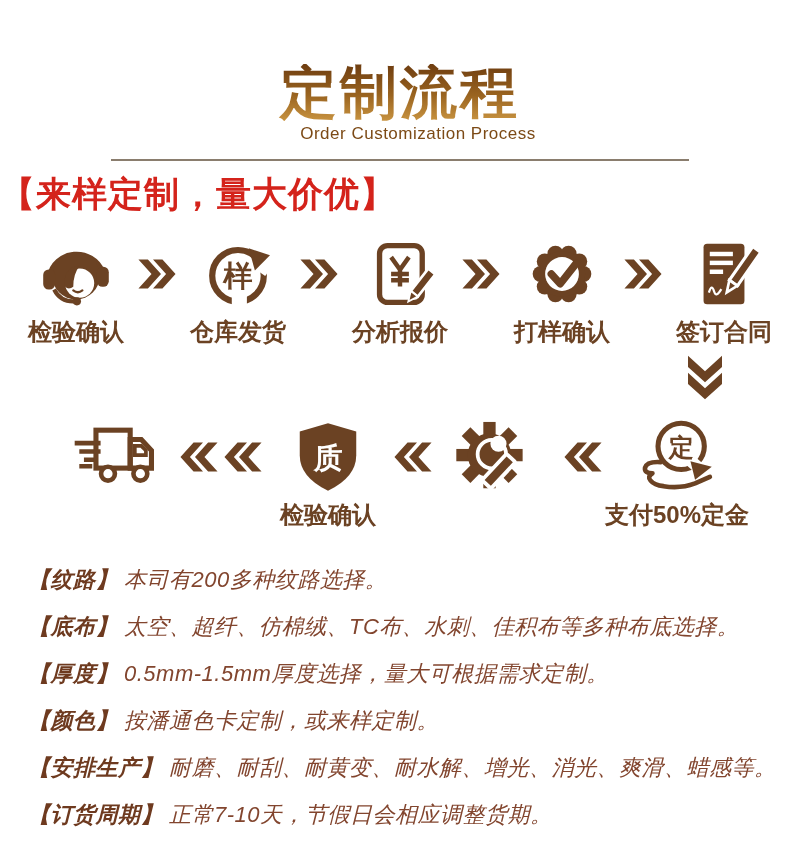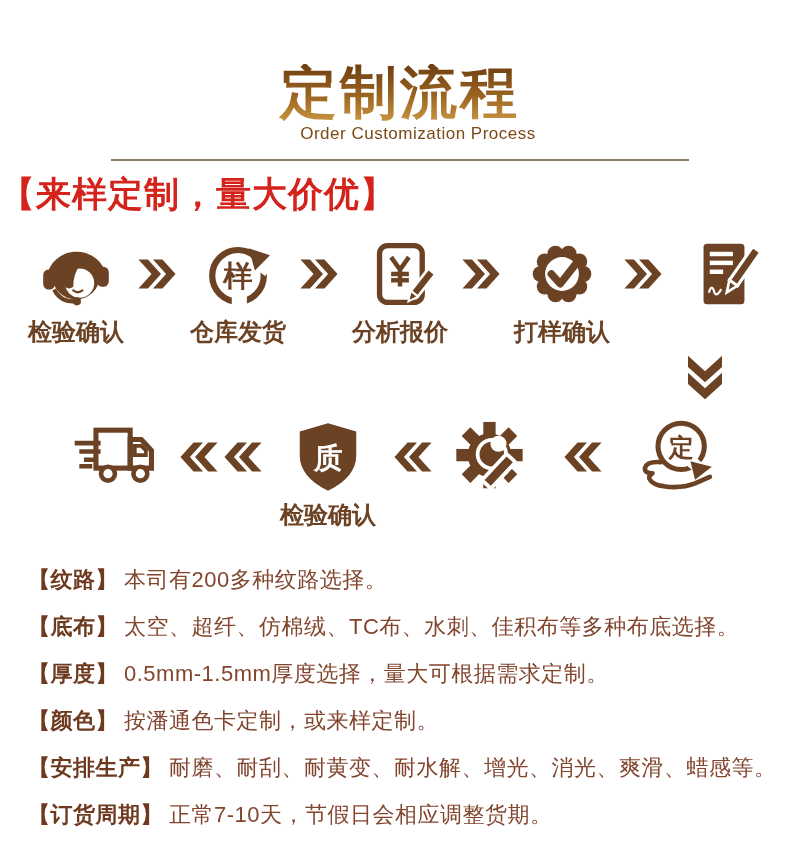--- a/index.html
+++ b/index.html
@@ -34,21 +34,21 @@
   .flow-row2 .step.wide { width:144px; }
   .icon-box { height:80px; display:flex; align-items:center; justify-content:center; }
   .step-label { font-size:24px; font-weight:bold; color:#6b4223; white-space:nowrap; margin-top:2px; }
   .chev-box { height:80px; display:flex; align-items:center; margin:0 2px; }
   .chev { width:40px; height:32px; }
   .down-chev-row { display:flex; justify-content:flex-end; padding-right:78px; margin:6px 0 2px; }
   .down-chev { width:34px; height:47px; }
   svg text { font-family:"Liberation Sans","DejaVu Sans",sans-serif; }
 
   
-  .specs { margin-top:34px; padding-left:28px; }
+  .specs { margin-top:34px; padding-left:28px;font-style:italic; }
   .spec-line { font-size:22px; color:#82452e; margin-bottom:17px; letter-spacing:.5px; }
   .spec-label { font-weight:bold; color:#6e3a1f; margin-right:6px; }
 </style>
 </head>
 <body>
 
 <div class="page">
 
   <div class="title">定制流程</div>
   <div class="subtitle">Order Customization Process</div>
@@ -155,20 +155,21 @@
           <rect x="29" y="15" width="26" height="5" fill="#fff"></rect>
           <rect x="29" y="25" width="26" height="5" fill="#fff"></rect>
           <rect x="29" y="35" width="15" height="5" fill="#fff"></rect>
           <path d="M28,61 q3,-11 6,-1 q2,7 8,-3" stroke="#fff" stroke-width="2.5" fill="none"></path>
           <g transform="rotate(35 62 40)">
             <rect x="57" y="6" width="11" height="46" fill="#6b4223" stroke="#fff" stroke-width="3.5"></rect>
             <path d="M57,52 h11 l-5.5,13 z" fill="#6b4223" stroke="#fff" stroke-width="3"></path>
           </g>
         </svg>
       </div>
+      <div class="step-label">签订合同</div>
     </div>
   </div>
 
   <div class="down-chev-row">
     <svg class="down-chev" viewBox="0 0 40 55">
       <path d="M0,2 v13 l20,18 20,-18 V2 L20,20 Z M0,22 v13 l20,18 20,-18 V22 L20,40 Z" fill="#6b4223"></path>
     </svg>
   </div>
 
   <div class="flow-row flow-row2">
@@ -255,20 +256,21 @@
     <div class="step wide">
       <div class="icon-box">
         <svg class="icon" width="88" height="80" viewBox="0 0 95 85">
           <circle cx="52" cy="31" r="25" fill="none" stroke="#6b4223" stroke-width="5.5"></circle>
           <rect x="60" y="46" width="18" height="13" fill="#fff" transform="rotate(42 69 52)"></rect>
           <path d="M62,47 L85,53 L67,67 Z" fill="#6b4223"></path>
           <text x="52" y="41" font-size="27" font-weight="bold" fill="#6b4223" text-anchor="middle">定</text>
           <path d="M30,48 q-15,-1 -17,6 q-1,6 8,6 q-6,4 -2,8 q4,5 14,6 q18,3 34,-3 l16,-7" fill="none" stroke="#6b4223" stroke-width="5" stroke-linecap="round" stroke-linejoin="round"></path>
         </svg>
       </div>
+      <div class="step-label">支付50%定金</div>
     </div>
   </div>
 
   <div class="specs">
     <div class="spec-line"><span class="spec-label">【纹路】</span><span>本司有200多种纹路选择。</span></div>
     <div class="spec-line"><span class="spec-label">【底布】</span><span>太空、超纤、仿棉绒、TC布、水刺、佳积布等多种布底选择。</span></div>
     <div class="spec-line"><span class="spec-label">【厚度】</span><span>0.5mm-1.5mm厚度选择，量大可根据需求定制。</span></div>
     <div class="spec-line"><span class="spec-label">【颜色】</span><span>按潘通色卡定制，或来样定制。</span></div>
     <div class="spec-line"><span class="spec-label">【安排生产】</span><span>耐磨、耐刮、耐黄变、耐水解、增光、消光、爽滑、蜡感等。</span></div>
     <div class="spec-line"><span class="spec-label">【订货周期】</span><span>正常7-10天，节假日会相应调整货期。</span></div>

